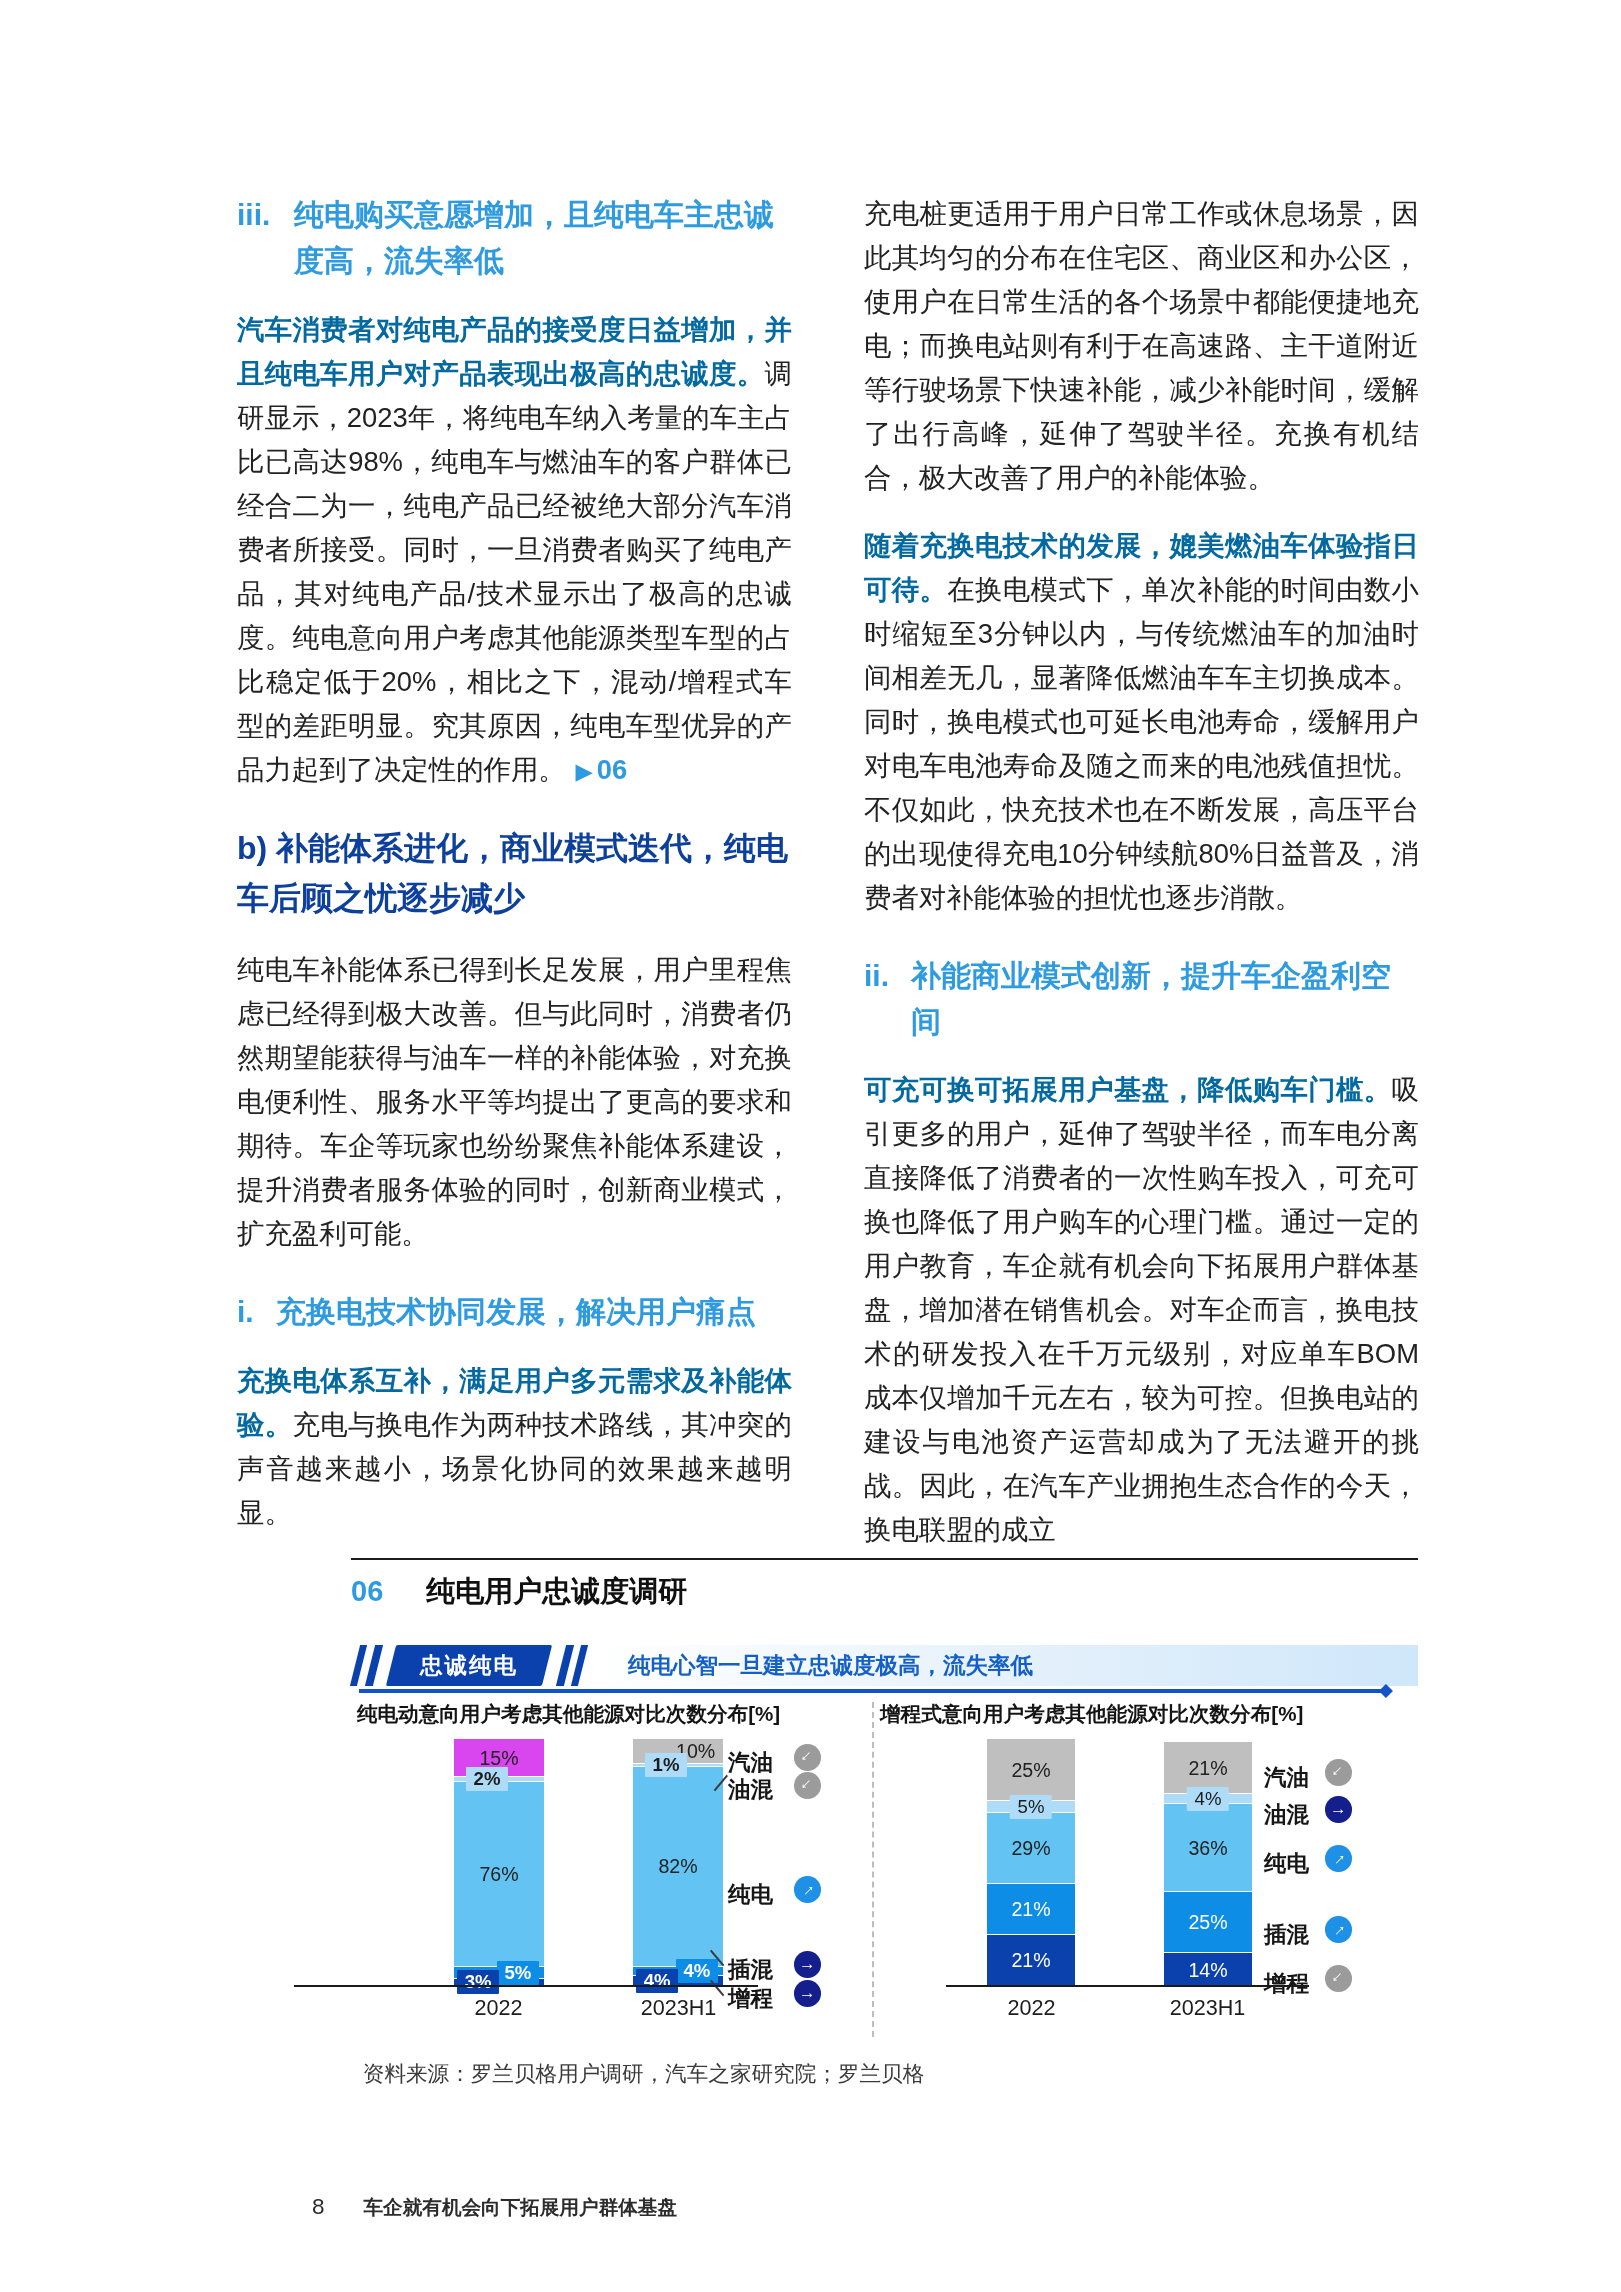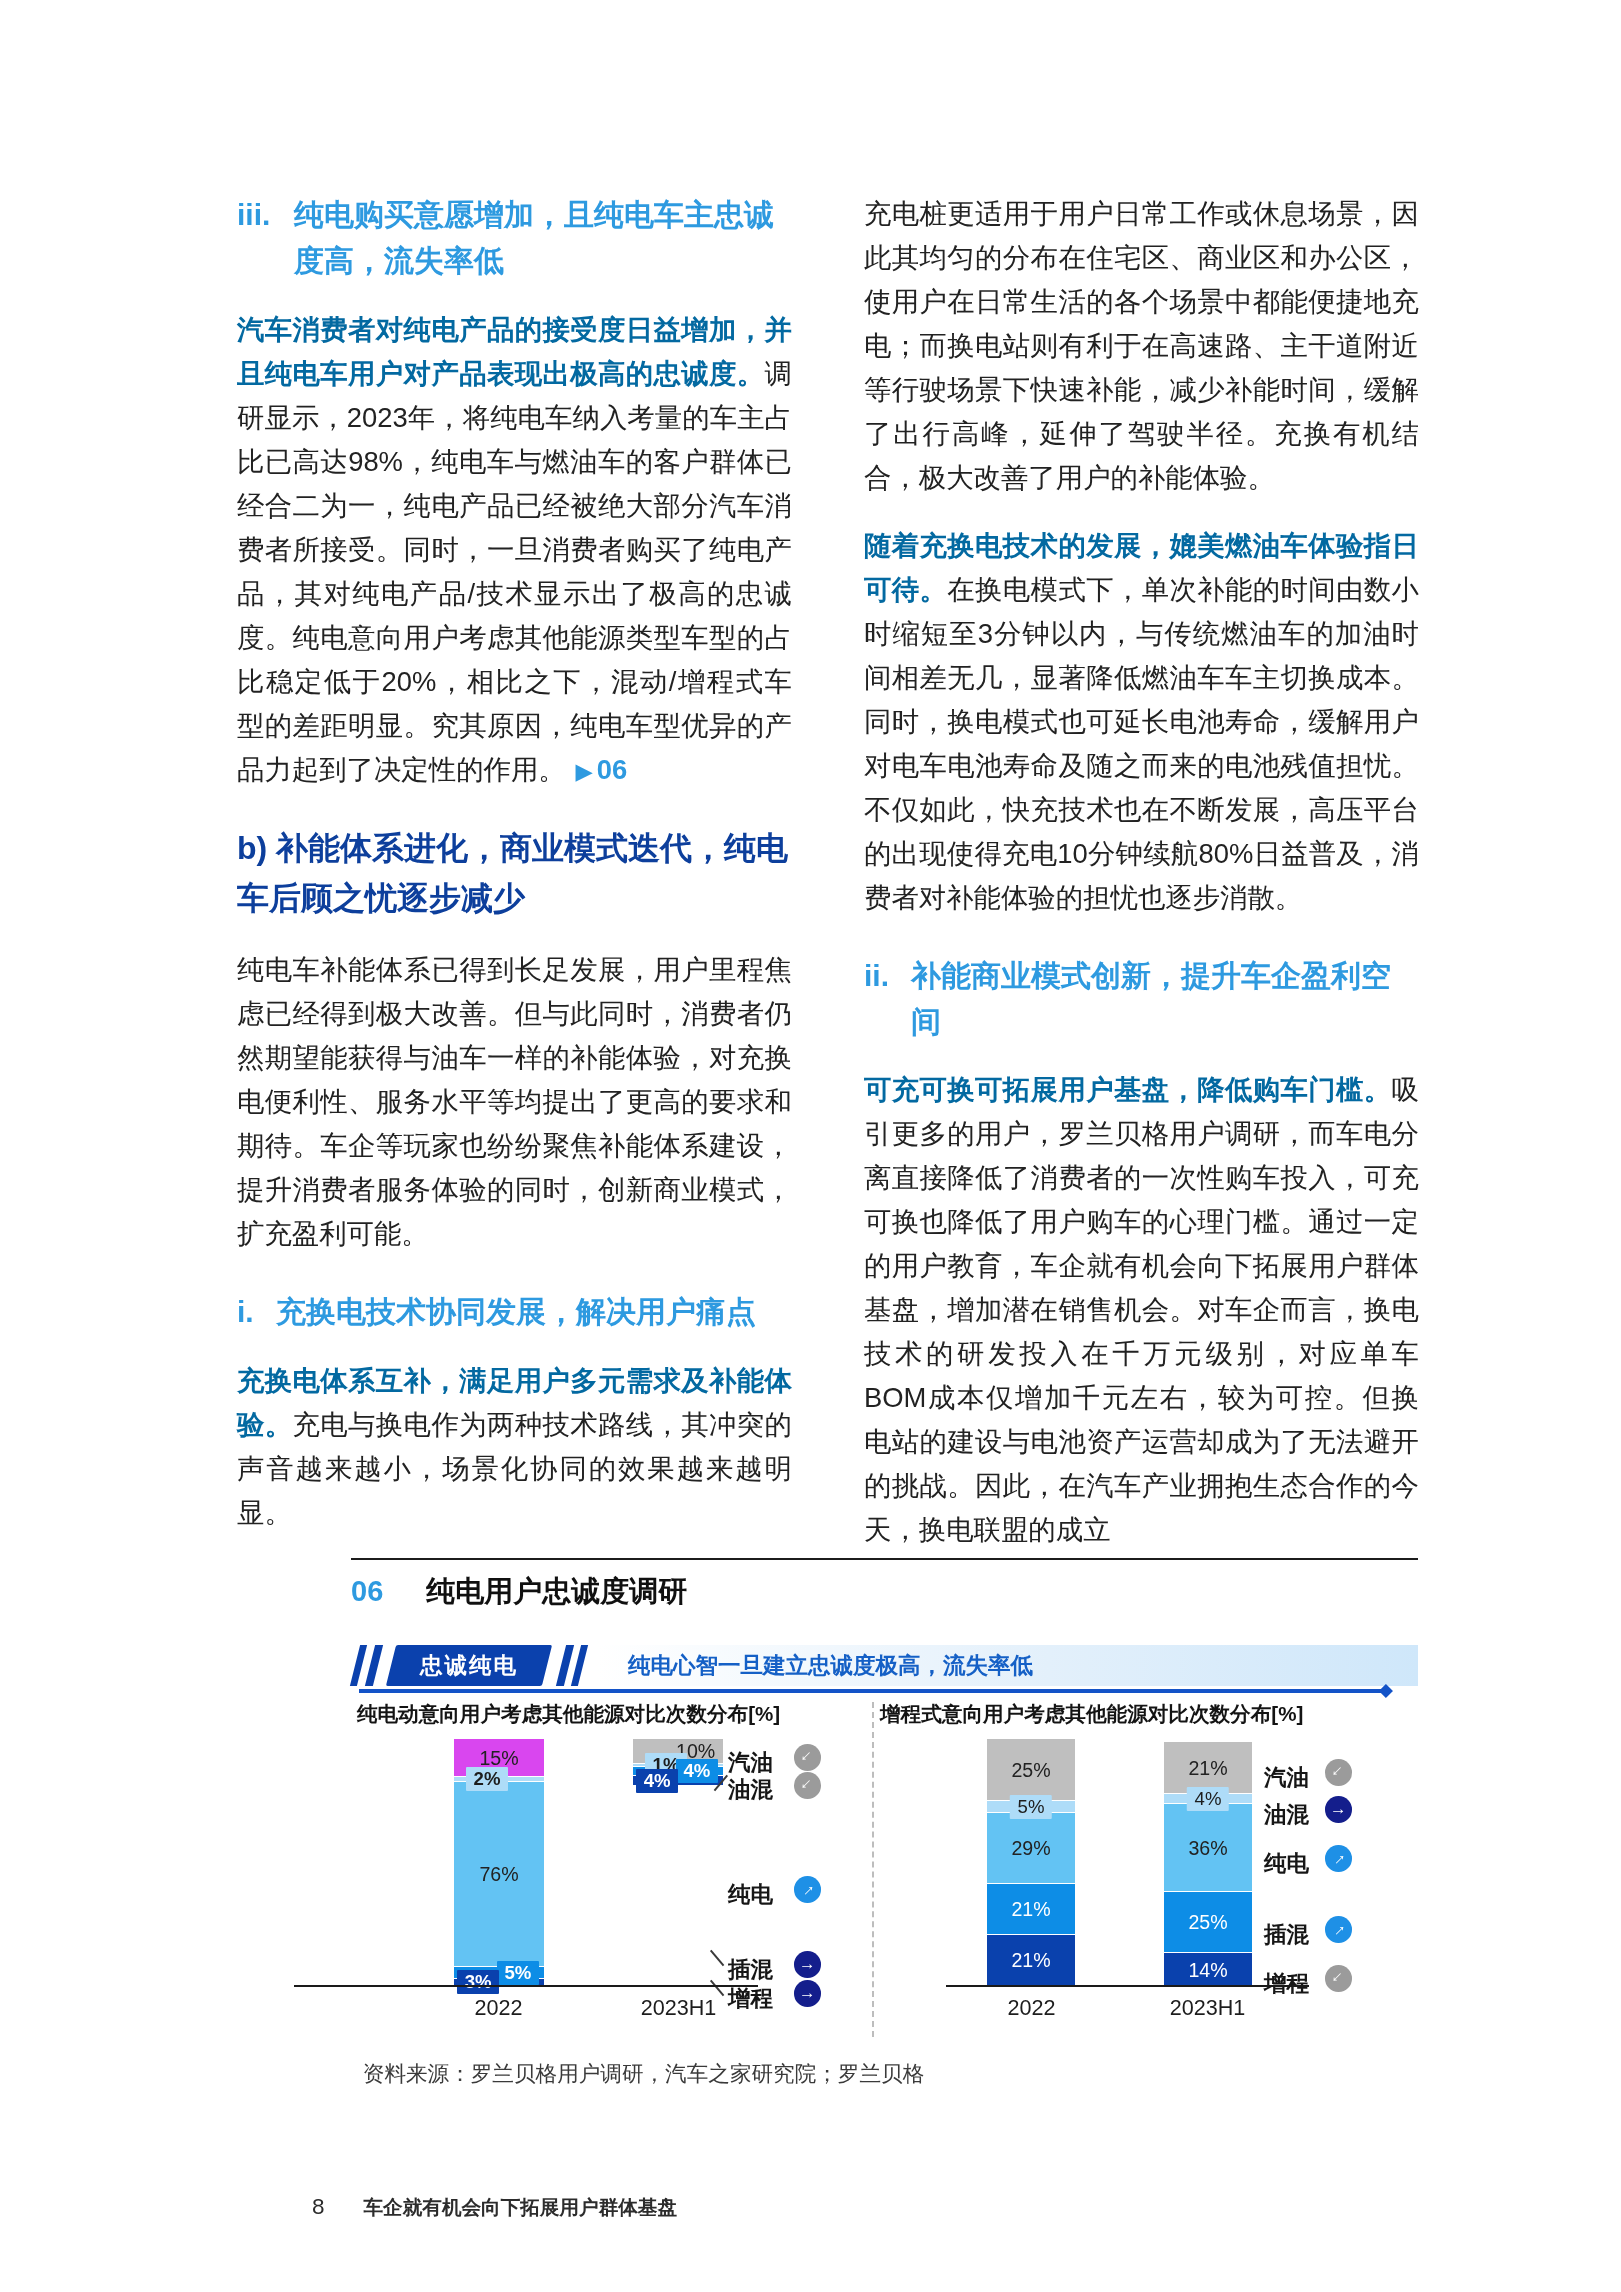--- a/index.html
+++ b/index.html
@@ -91,21 +91,21 @@
     <p class="para"><b>充换电体系互补，满足用户多元需求及补能体验。</b><span>充电与换电作为两种技术路线，其冲突的声音越来越小，场景化协同的效果越来越明显。</span></p>
   </div>
 
   <div class="col col-right">
     <p class="para">充电桩更适用于用户日常工作或休息场景，因此其均匀的分布在住宅区、商业区和办公区，使用户在日常生活的各个场景中都能便捷地充电；而换电站则有利于在高速路、主干道附近等行驶场景下快速补能，减少补能时间，缓解了出行高峰，延伸了驾驶半径。充换有机结合，极大改善了用户的补能体验。</p>
     <p class="para"><b>随着充换电技术的发展，媲美燃油车体验指日可待。</b><span>在换电模式下，单次补能的时间由数小时缩短至3分钟以内，与传统燃油车的加油时间相差无几，显著降低燃油车车主切换成本。同时，换电模式也可延长电池寿命，缓解用户对电车电池寿命及随之而来的电池残值担忧。不仅如此，快充技术也在不断发展，高压平台的出现使得充电10分钟续航80%日益普及，消费者对补能体验的担忧也逐步消散。</span></p>
     <h3 class="h-sky mt">
       <span class="h-num sm" style="flex-basis:47px">ii.</span>
       <span>补能商业模式创新，提升车企盈利空间</span>
     </h3>
-    <p class="para"><b>可充可换可拓展用户基盘，降低购车门槛。</b><span>吸引更多的用户，罗兰贝格用户调研，而车电分离直接降低了消费者的一次性购车投入，可充可换也降低了用户购车的心理门槛。通过一定的用户教育，车企就有机会向下拓展用户群体基盘，增加潜在销售机会。对车企而言，换电技术的研发投入在千万元级别，对应单车BOM成本仅增加千元左右，较为可控。但换电站的建设与电池资产运营却成为了无法避开的挑战。因此，在汽车产业拥抱生态合作的今天，换电联盟的成立</span></p>
+    <p class="para"><b>可充可换可拓展用户基盘，降低购车门槛。</b><span>吸引更多的用户，延伸了驾驶半径，而车电分离直接降低了消费者的一次性购车投入，可充可换也降低了用户购车的心理门槛。通过一定的用户教育，车企就有机会向下拓展用户群体基盘，增加潜在销售机会。对车企而言，换电技术的研发投入在千万元级别，对应单车BOM成本仅增加千元左右，较为可控。但换电站的建设与电池资产运营却成为了无法避开的挑战。因此，在汽车产业拥抱生态合作的今天，换电联盟的成立</span></p>
   </div>
 
   <div class="figure">
     <div class="fig-rule"></div>
     <div class="fig-head">
       <span class="fig-num">06</span>
       <span class="fig-title">纯电用户忠诚度调研</span>
     </div>
 
     <div class="banner">
@@ -141,20 +141,23 @@
             <span class="lbl chip chip-low" style="background: rgb(10, 65, 173); color: rgb(255, 255, 255);">3%</span>
           </div>
         </div>
         <div class="cat" style="left: 79px; top: 295px;">2022</div>
         <div class="bar" style="left: 282px; width: 90px; top: 39px; height: 246px;">
           <div class="seg" style="height: 24px; background: rgb(191, 191, 191); text-decoration: underline;">
             <span class="lbl lbl-inright" style="color: rgb(34, 34, 34);">10%</span>
           </div>
           <div class="seg" style="height: 2.4px; background: rgb(174, 220, 248);">
             <span class="lbl chip chip-left" style="background: rgb(174, 220, 248); color: rgb(29, 29, 29);">1%</span>
+          </div>
+          <div class="seg" style="height: 200px; background: rgb(99, 195, 243);">
+            <span class="lbl lbl-center" style="color: rgb(34, 34, 34);">82%</span>
           </div>
           <div class="seg" style="height: 9.7px; background: rgb(13, 141, 230);">
             <span class="lbl chip chip-right" style="background: rgb(13, 141, 230); color: rgb(255, 255, 255);">4%</span>
           </div>
           <div class="seg" style="height: 9.7px; background: rgb(10, 65, 173);">
             <span class="lbl chip chip-low" style="background: rgb(10, 65, 173); color: rgb(255, 255, 255);">4%</span>
           </div>
         </div>
         <div class="cat" style="left: 259px; top: 295px;">2023H1</div>
         <div class="legend-label" style="left: 377px; top: 47px;">汽油</div>

